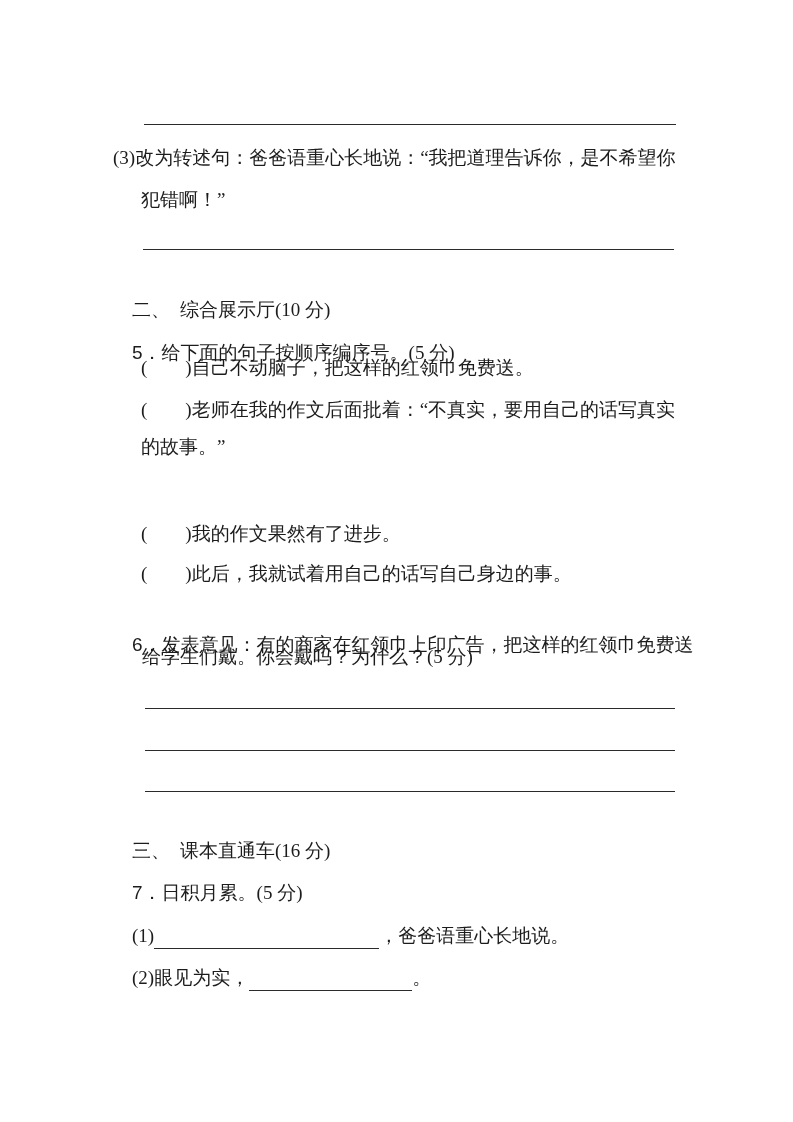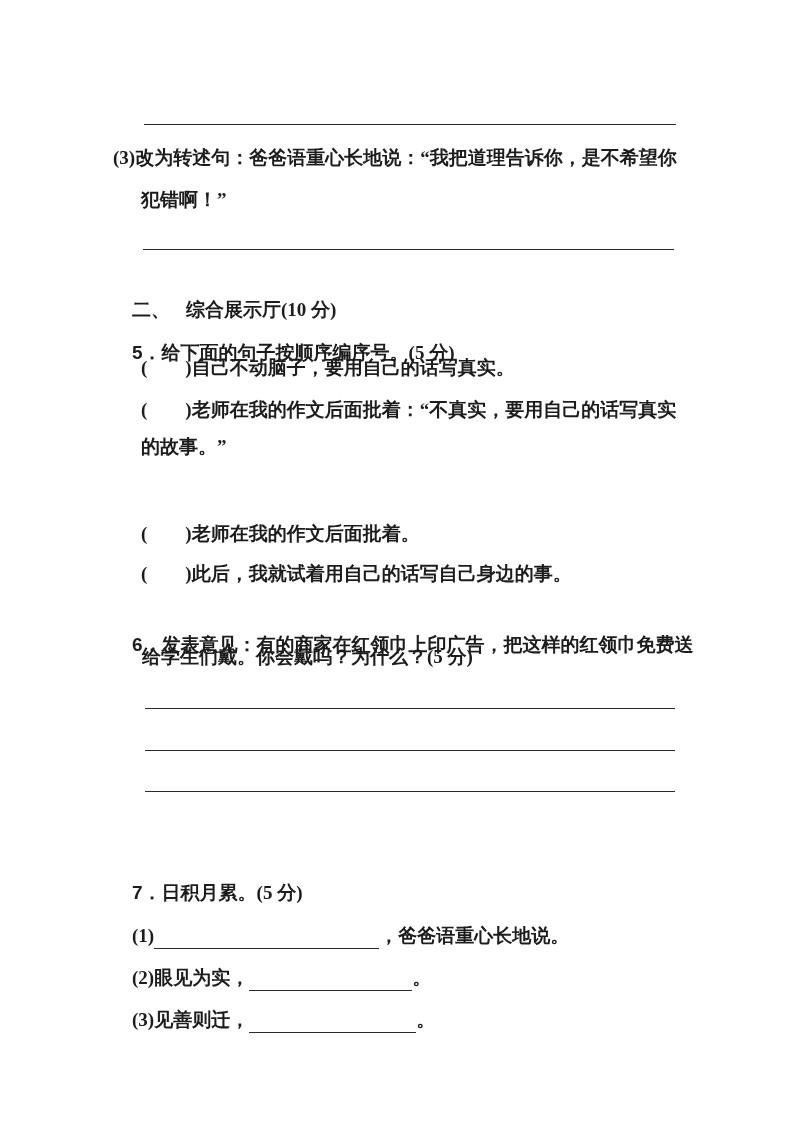--- a/index.html
+++ b/index.html
@@ -15,33 +15,32 @@
     font-family: "Liberation Serif", "DejaVu Serif", serif;
     font-size: 19px;
     color: #1c1c1c;
     overflow: hidden;
   }
   .line {
     position: absolute;
     white-space: pre;
     line-height: 28px;
     height: 28px;
-    font-weight: bold;
   }
   .rule {
     position: absolute;
     height: 0;
     border-top: 1.6px solid #2b2b2b;
   }
   .num {
     font-family: "Liberation Sans", "DejaVu Sans", sans-serif;
   }
   .sec-title {
     display: inline-block;
-    margin-left: 16px;
+    margin-left: 10px;
   }
   .blank {
     display: inline-block;
     height: 0;
     border-bottom: 1.6px solid #2b2b2b;
     vertical-align: -7px;
   }
   .w225 { width: 225px; }
   .w163 { width: 163px; }
   .w167 { width: 167px; }
@@ -59,43 +58,43 @@
   <div class="rule" style="top:249px; left:143px; width:531px;"></div>
 
   <div class="line" style="top:268px; left:113px;">
     <span>二、</span><span class="sec-title">综合展示厅(10 分)</span>
   </div>
 
   <div class="line" style="top:311px; left:113px;">
     <span class="num">5．</span><span>给下面的句子按顺序编序号。(5 分)</span>
   </div>
 
-  <div class="line" style="top:354px; left:141px;">(　　)自己不动脑子，要用自己的话写真实。</div>
+  <div class="line" style="top:354px; left:141px;">(　　)自己不动脑子，把这样的红领巾免费送。</div>
   <div class="line" style="top:396px; left:141px;text-align:center;">(　　)老师在我的作文后面批着：“不真实，要用自己的话写真实</div>
   <div class="line" style="top:433px; left:141px;">的故事。”</div>
-  <div class="line" style="top:520px; left:141px;">(　　)老师在我的作文后面批着。</div>
+  <div class="line" style="top:520px; left:141px;">(　　)我的作文果然有了进步。</div>
   <div class="line" style="top:560px; left:141px;text-align:center;">(　　)此后，我就试着用自己的话写自己身边的事。</div>
 
   <div class="line" style="top:603px; left:113px;text-align:center;">
     <span class="num">6．</span><span>发表意见：有的商家在红领巾上印广告，把这样的红领巾免费送</span>
   </div>
   <div class="line" style="top:643px; left:142px;">给学生们戴。你会戴吗？为什么？(5 分)</div>
 
   <div class="rule" style="top:708px; left:145px; width:530px;"></div>
   <div class="rule" style="top:750px; left:145px; width:530px;"></div>
   <div class="rule" style="top:791px; left:145px; width:530px;"></div>
 
+  <div class="line" style="top:809px; left:113px;">
+    <span>三、</span><span class="sec-title">课本直通车(16 分)</span>
+  </div>
 
   <div class="line" style="top:851px; left:113px;">
     <span class="num">7．</span><span>日积月累。(5 分)</span>
   </div>
 
   <div class="line" style="top:894px; left:113px;">
     <span>(1)</span><span class="blank w225"></span><span>，爸爸语重心长地说。</span>
   </div>
   <div class="line" style="top:936px; left:113px;">
     <span>(2)眼见为实，</span><span class="blank w163"></span><span>。</span>
   </div>
-  <div class="line" style="top:978px; left:113px;">
-    <span>(3)见善则迁，</span><span class="blank w167"></span><span>。</span>
-  </div>
 
 </div>
 
 </body></html>

